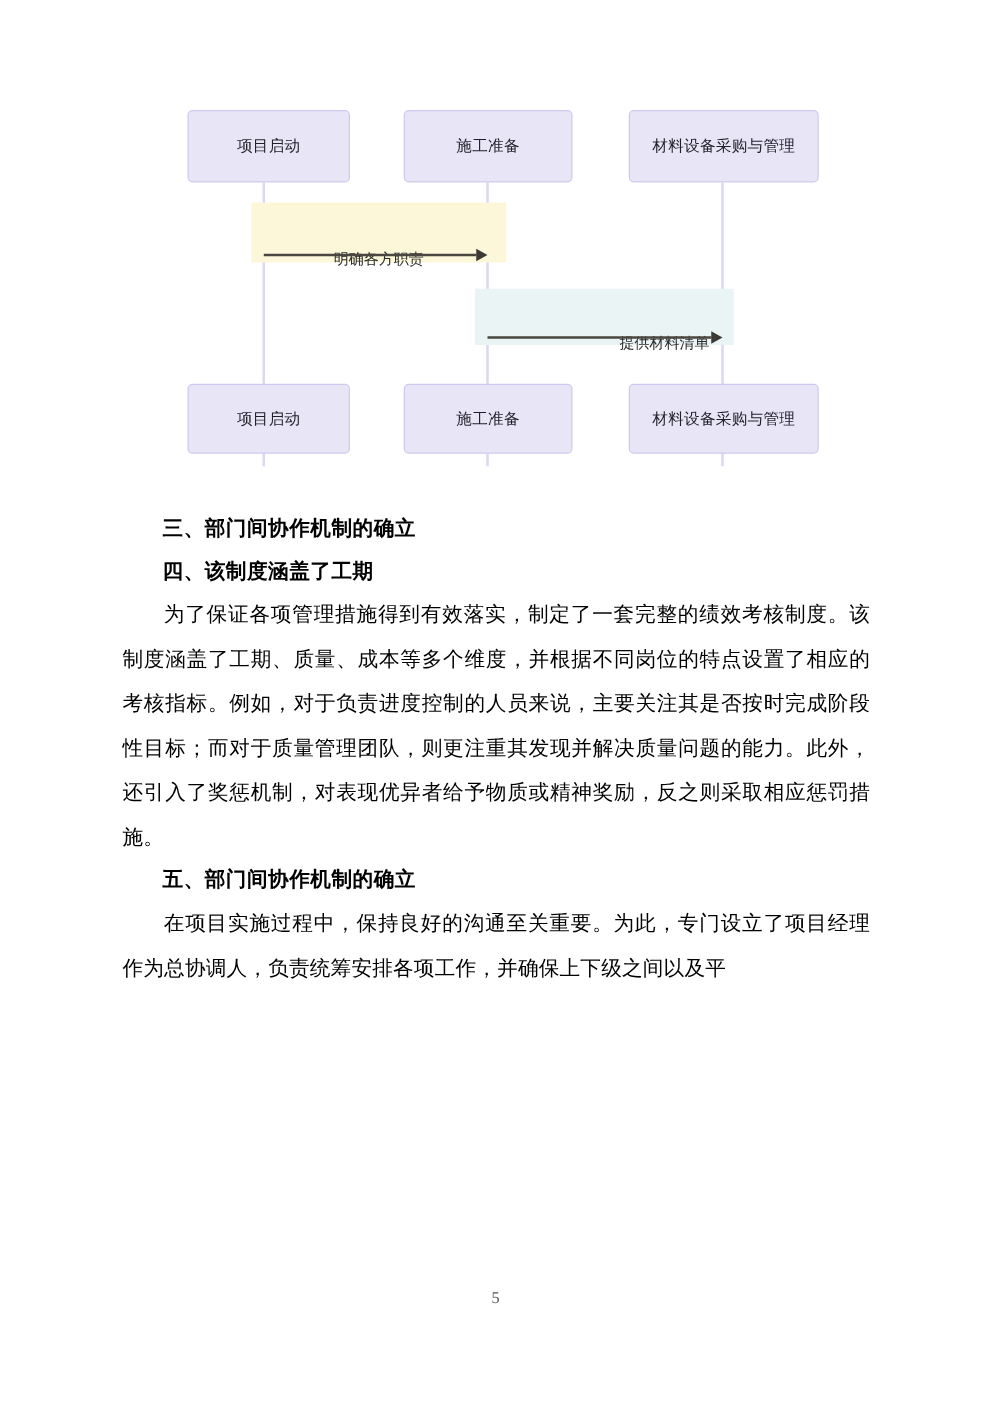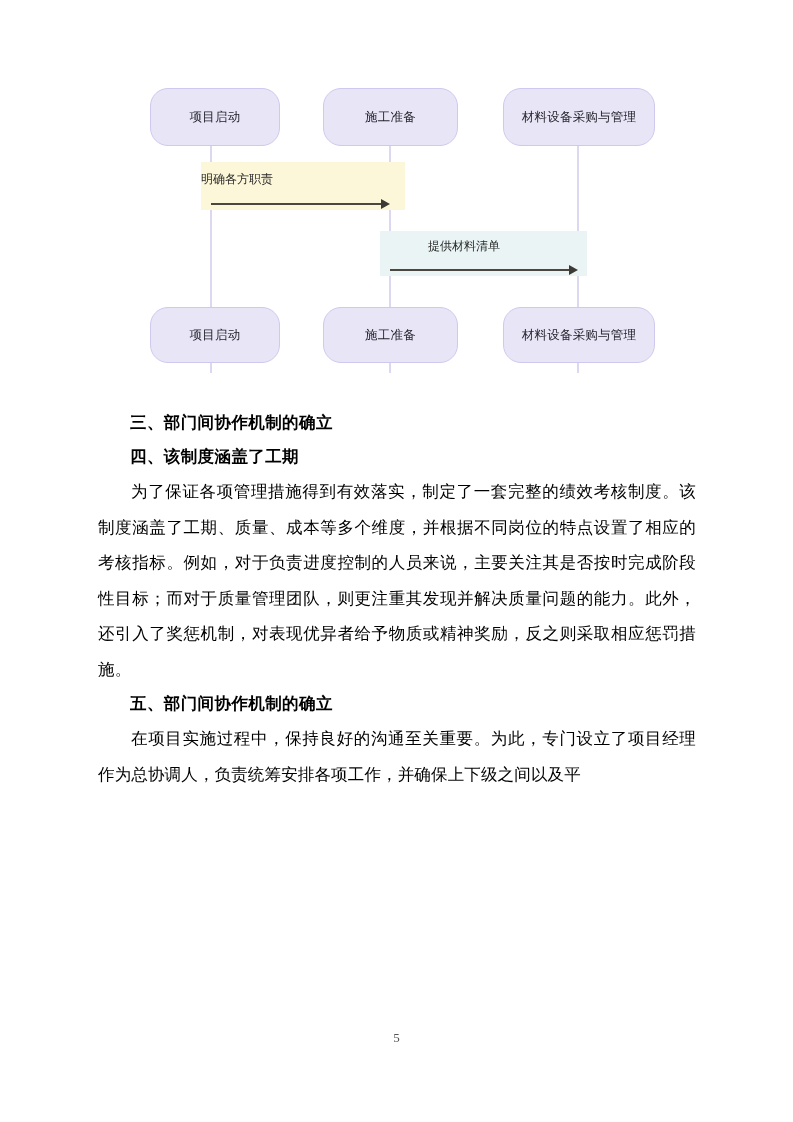--- a/index.html
+++ b/index.html
@@ -30,21 +30,21 @@
     top: 82px;
     width: 530px;
     height: 292px;
   }
 
   .node-box {
     position: absolute;
     box-sizing: border-box;
     background: #e8e5f7;
     border: 1px solid #cfc9ef;
-    border-radius: 18px;
+    border-radius: 4px;
     display: flex;
     align-items: center;
     justify-content: center;
     font-family: "Liberation Sans", "DejaVu Sans", sans-serif;
     font-size: 12.5px;
     color: #1f1f28;
     letter-spacing: 0.2px;
     white-space: nowrap;
   }
 
@@ -59,20 +59,22 @@
   }
   .msg-band.yellow { background: #fdf7d9; }
   .msg-band.cyan   { background: #eaf4f4; }
 
   .msg-label {
     position: absolute;
     font-family: "Liberation Sans", "DejaVu Sans", sans-serif;
     font-size: 12px;
     color: #2a2a2a;
     white-space: nowrap;
+    text-align: center;
+    margin-top: 28px;
   }
 
   .msg-arrow {
     position: absolute;
     height: 10px;
   }
   .msg-arrow .shaft {
     position: absolute;
     left: 0;
     top: 4px;

